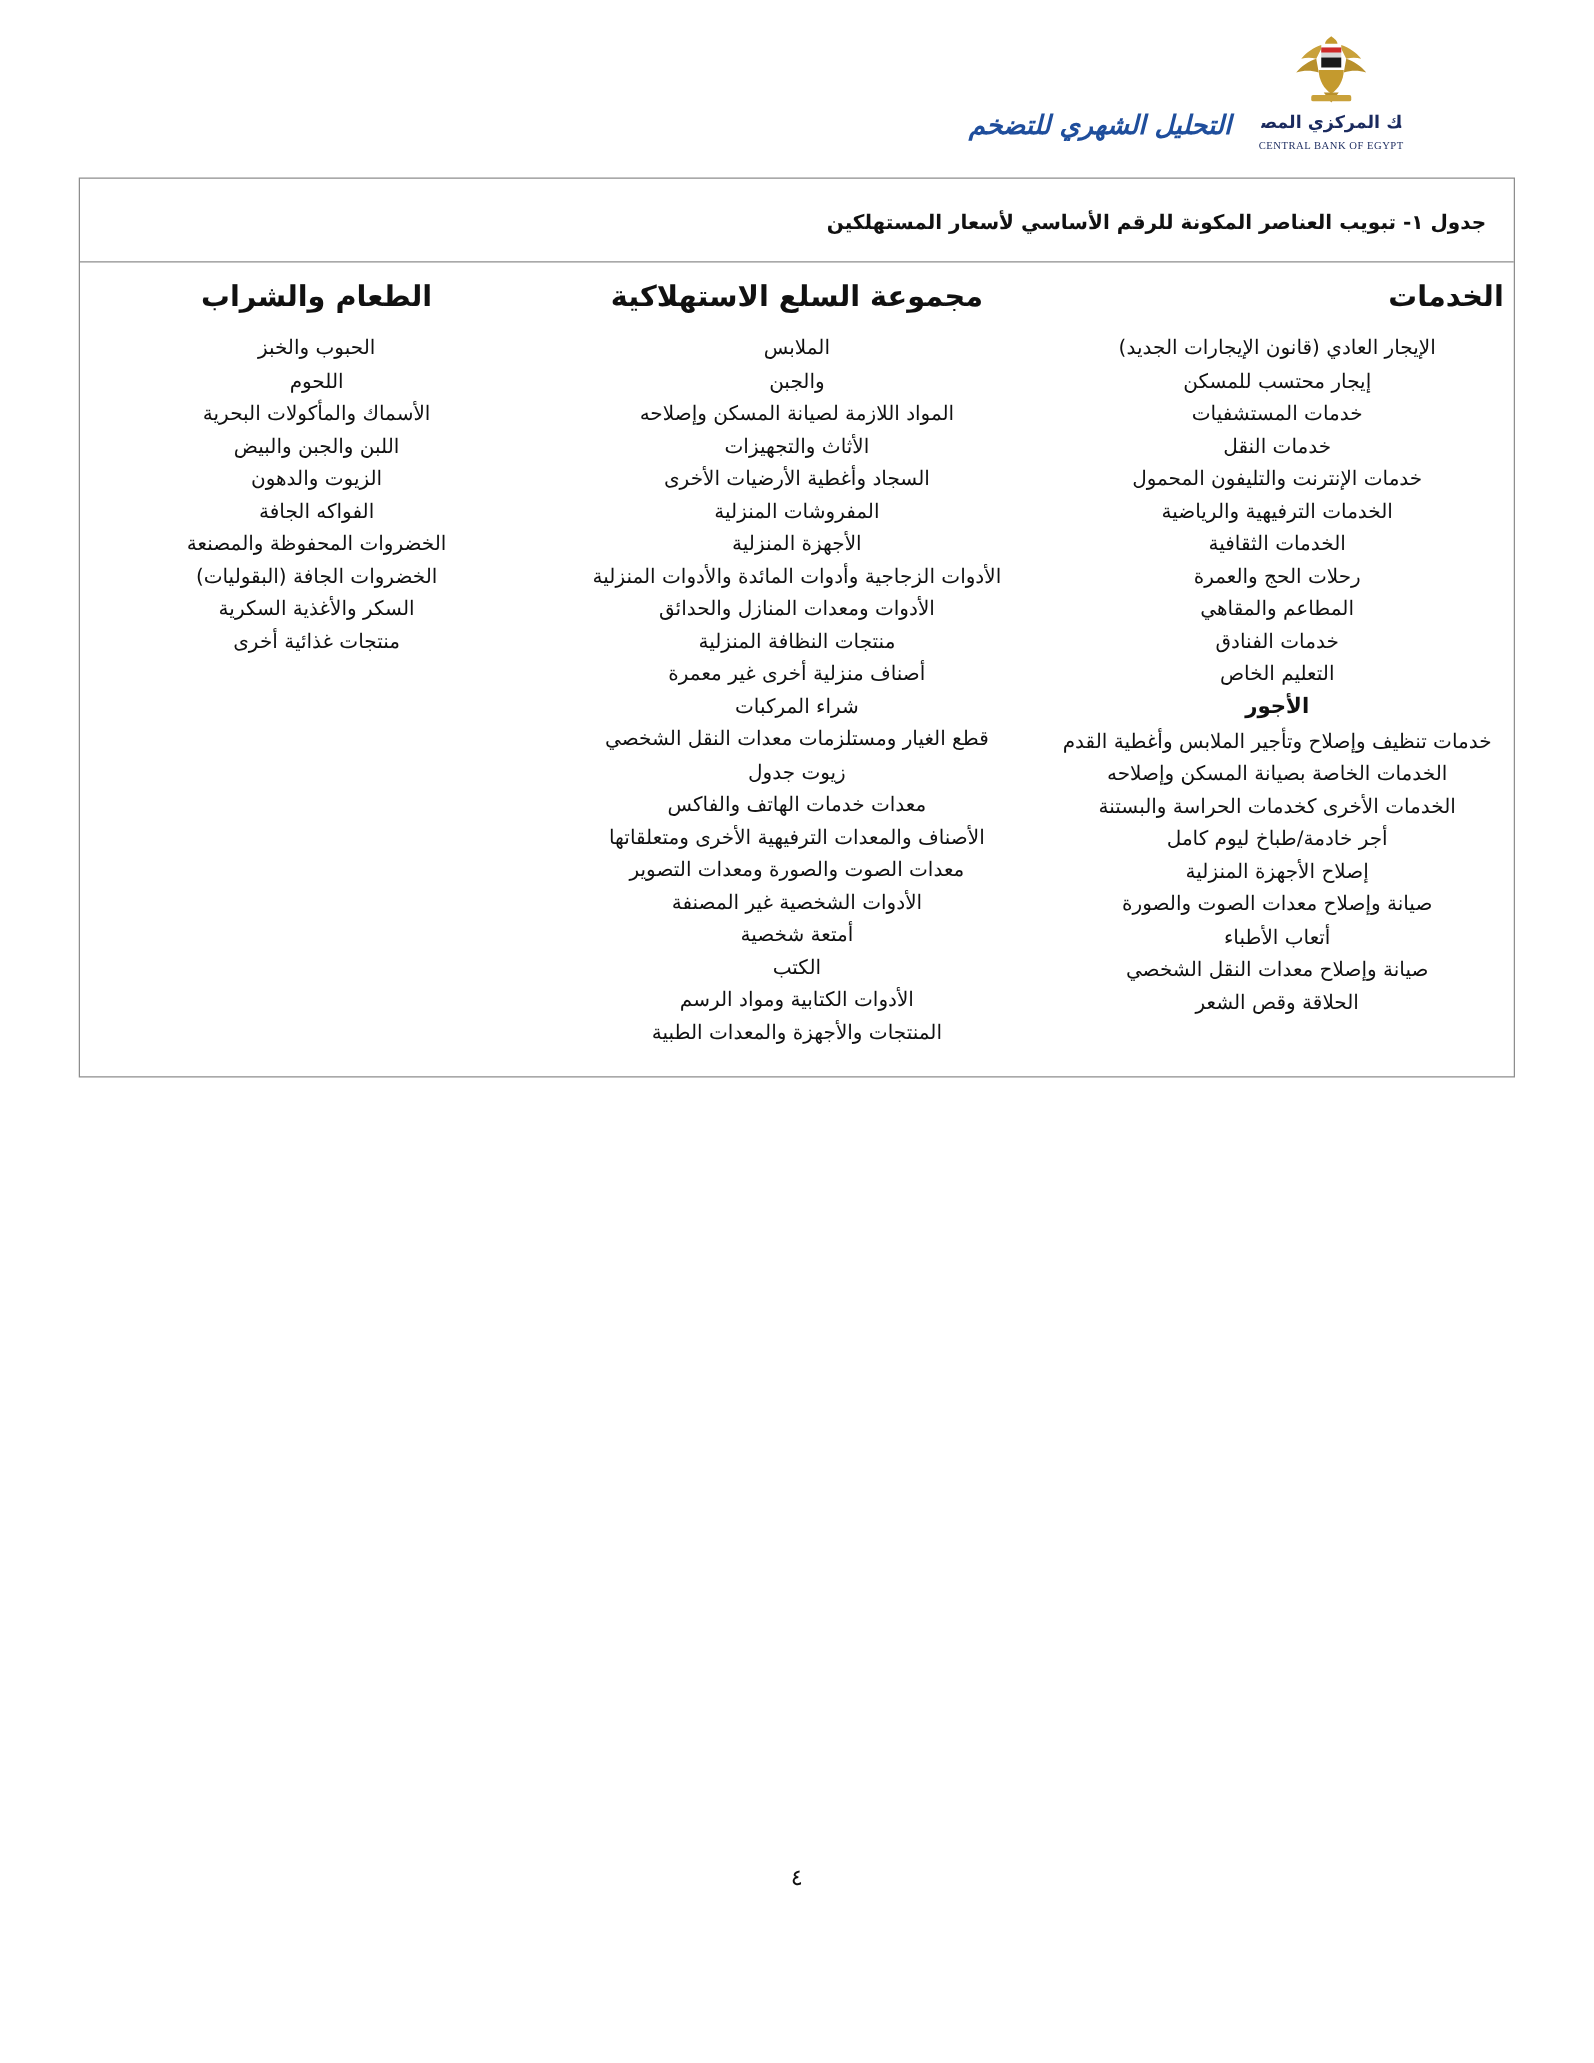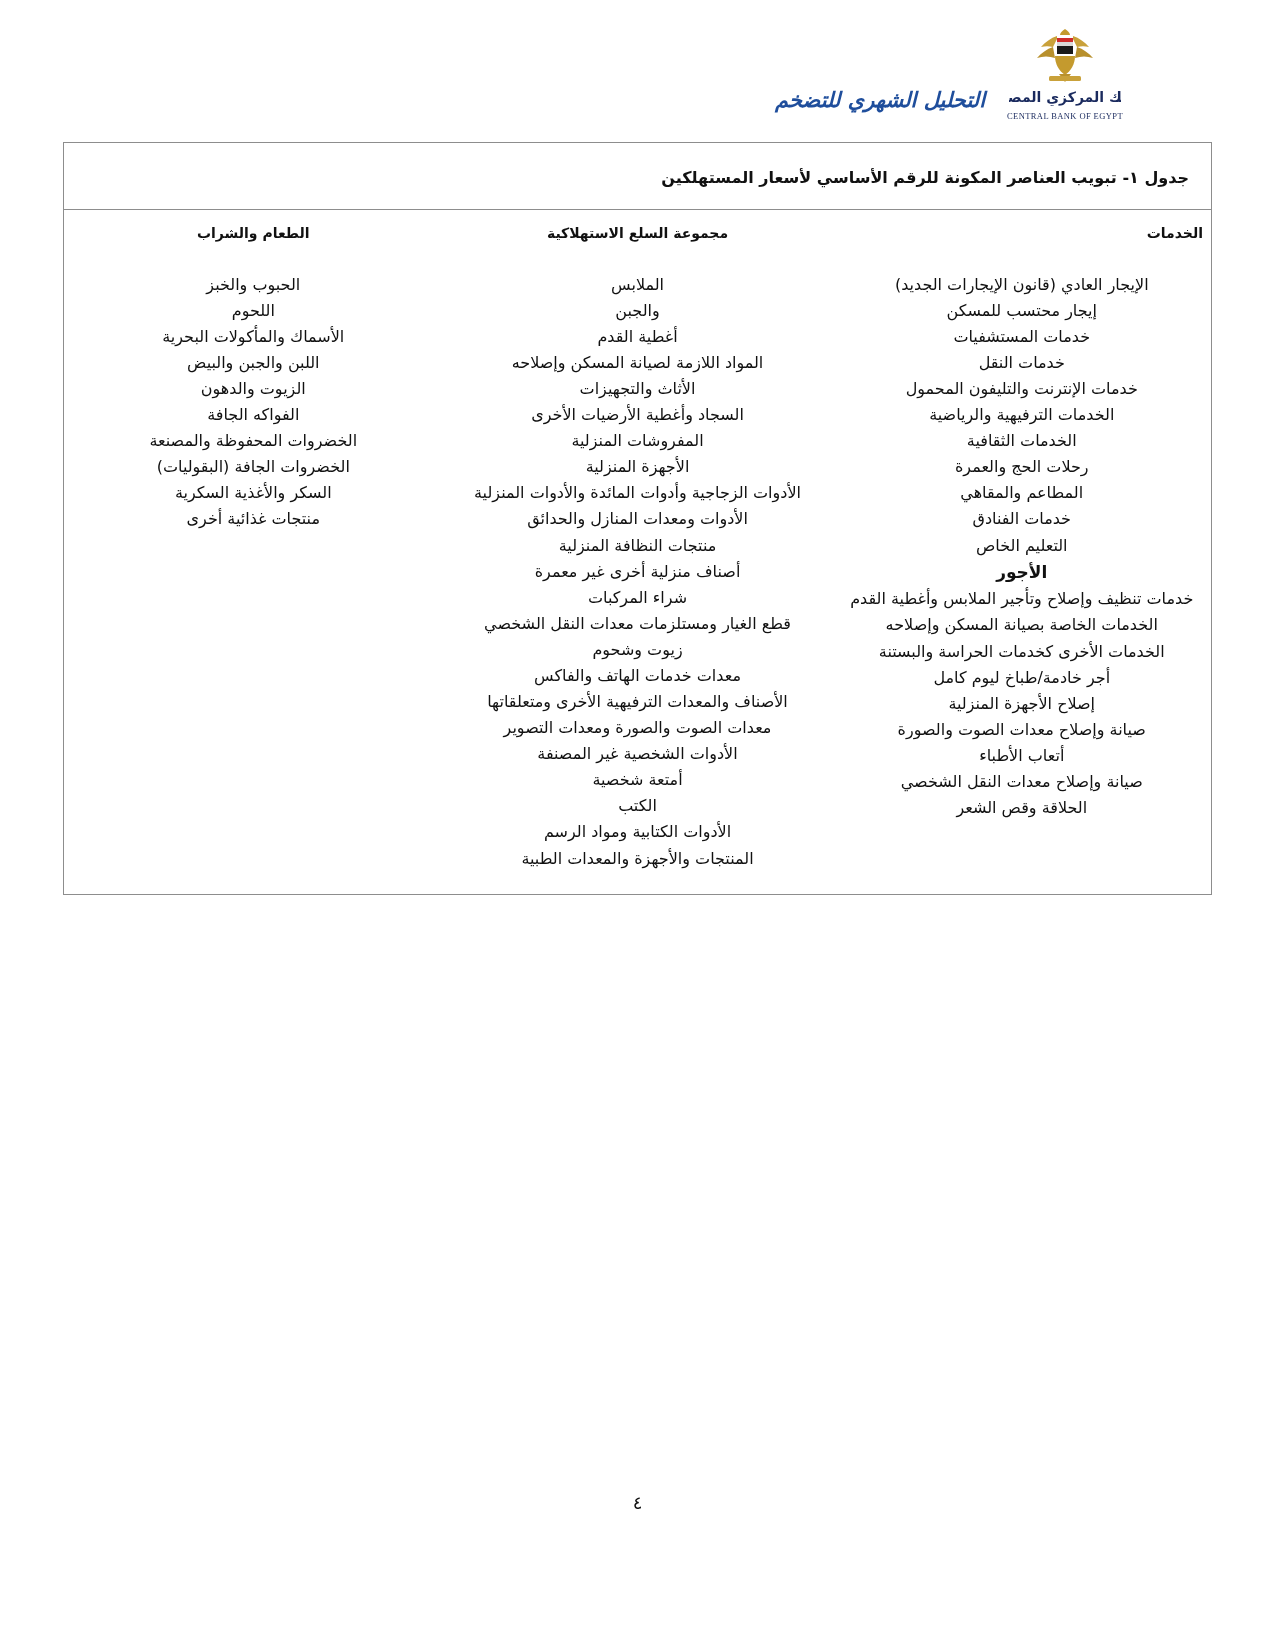--- a/index.html
+++ b/index.html
@@ -95,25 +95,25 @@
     display: flex;
     flex-direction: row;
     padding: 0 0 14px 0;
   }
   .col {
     flex: 1 1 0;
     padding: 14px 8px 8px 8px;
     box-sizing: border-box;
   }
   .col-head {
-    font-size: 14px;
-    font-weight: bold;
-    color: #111111;
-    text-align: center;
-    margin-bottom: 30px;
+    font-size: 23px;
+    font-weight: bold;
+    color: #111111;
+    text-align: center;
+    margin-bottom: 12px;
     line-height: 1.3;
   }
   .col-services { flex: 0 0 33%; }
   .col-goods    { flex: 0 0 34%; }
   .col-food     { flex: 0 0 33%; }
 
   .col-services .col-head { text-align: right; }
   .col-goods .col-head    { text-align: center; }
   .col-food .col-head     { text-align: center; }
 
@@ -224,33 +224,32 @@
             <li>صيانة وإصلاح معدات النقل الشخصي</li>
             <li>الحلاقة وقص الشعر</li>
           </ul>
       </div>
 
       <div class="col col-goods">
         <div class="col-head">مجموعة السلع الاستهلاكية</div>
         <ul class="items">
             <li>الملابس</li>
             <li>والجبن</li>
-            <li>أغطية القدم</li>
             <li>المواد اللازمة لصيانة المسكن وإصلاحه</li>
             <li>الأثاث والتجهيزات</li>
             <li>السجاد وأغطية الأرضيات الأخرى</li>
             <li>المفروشات المنزلية</li>
             <li>الأجهزة المنزلية</li>
             <li>الأدوات الزجاجية وأدوات المائدة والأدوات المنزلية</li>
             <li>الأدوات ومعدات المنازل والحدائق</li>
             <li>منتجات النظافة المنزلية</li>
             <li>أصناف منزلية أخرى غير معمرة</li>
             <li>شراء المركبات</li>
             <li>قطع الغيار ومستلزمات معدات النقل الشخصي</li>
-            <li>زيوت وشحوم</li>
+            <li>زيوت جدول</li>
             <li>معدات خدمات الهاتف والفاكس</li>
             <li>الأصناف والمعدات الترفيهية الأخرى ومتعلقاتها</li>
             <li>معدات الصوت والصورة ومعدات التصوير</li>
             <li>الأدوات الشخصية غير المصنفة</li>
             <li>أمتعة شخصية</li>
             <li>الكتب</li>
             <li>الأدوات الكتابية ومواد الرسم</li>
             <li>المنتجات والأجهزة والمعدات الطبية</li>
           </ul>
       </div>

